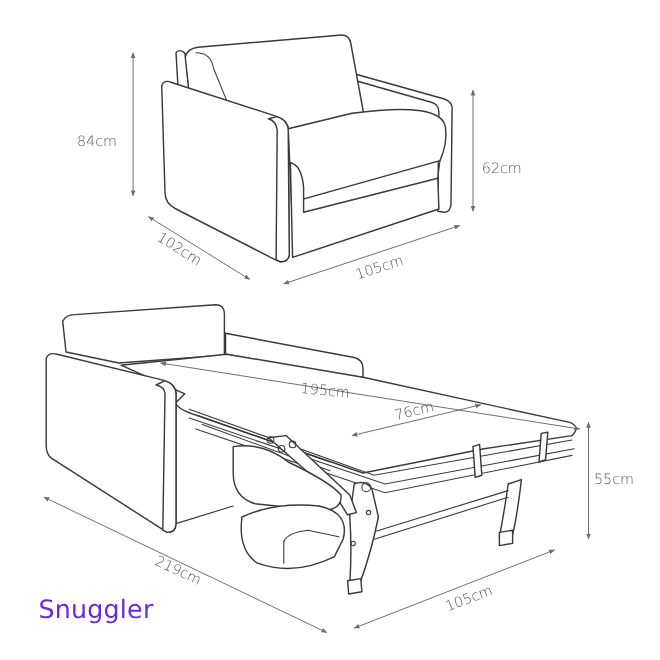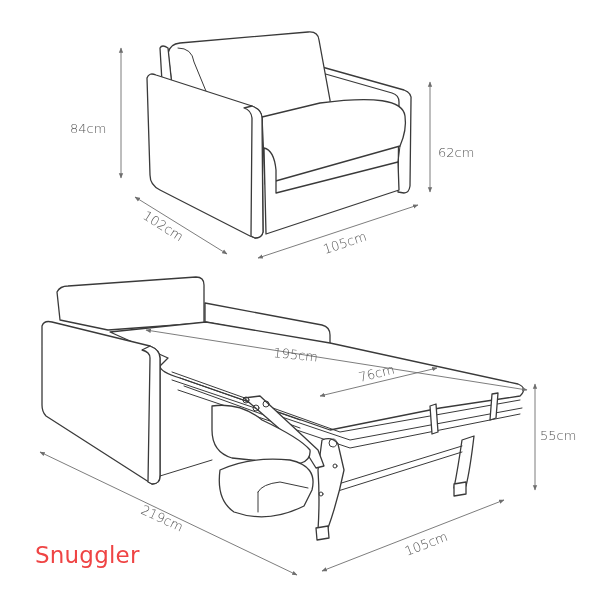--- a/index.html
+++ b/index.html
@@ -2,21 +2,21 @@
 <html><head>
   <meta charset="utf-8">
   <style>
     html, body { margin: 0; padding: 0; background: #ffffff; }
     body { width: 600px; height: 600px; position: relative; overflow: hidden; font-family: "DejaVu Sans", sans-serif; }
     svg { position: absolute; left: 0; top: 0; }
     .outline { fill: #ffffff; stroke: #3a3a3a; stroke-width: 1.3; stroke-linejoin: round; stroke-linecap: round; }
     .thin { fill: none; stroke: #3a3a3a; stroke-width: 1; stroke-linecap: round; }
     .dim { fill: none; stroke: #6e6e6e; stroke-width: 0.9; }
     .dimtxt { fill: #555555; font-family: "DejaVu Sans", sans-serif; font-size: 13px; font-weight: 300; }
-    .title { position: absolute; left: 35px; top: 542px; font-size: 23px; color: #ef4444; font-family: "DejaVu Sans", sans-serif; font-weight: normal; letter-spacing: 0.2px; }
+    .title { position: absolute; left: 35px; top: 542px; font-size: 23px; color: #6d28d9; font-family: "DejaVu Sans", sans-serif; font-weight: normal; letter-spacing: 0.2px; }
   </style>
 </head>
 <body>
 
 <svg width="600" height="600" viewBox="0 0 600 600">
   <defs>
     <marker id="arr" viewBox="0 0 10 10" refX="9" refY="5" markerWidth="6" markerHeight="6" orient="auto-start-reverse">
       <path d="M0,1 L10,5 L0,9 z" fill="#6e6e6e"></path>
     </marker>
   </defs>

